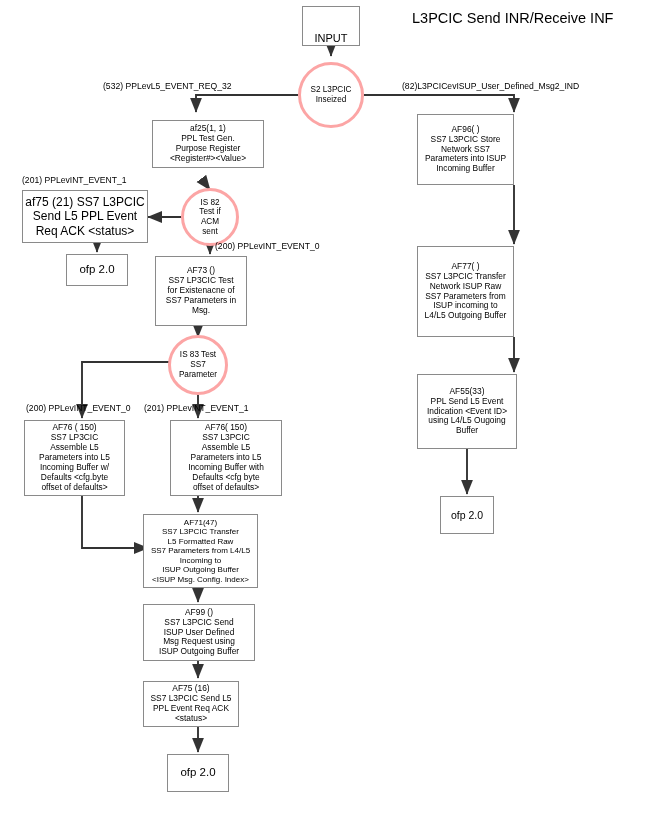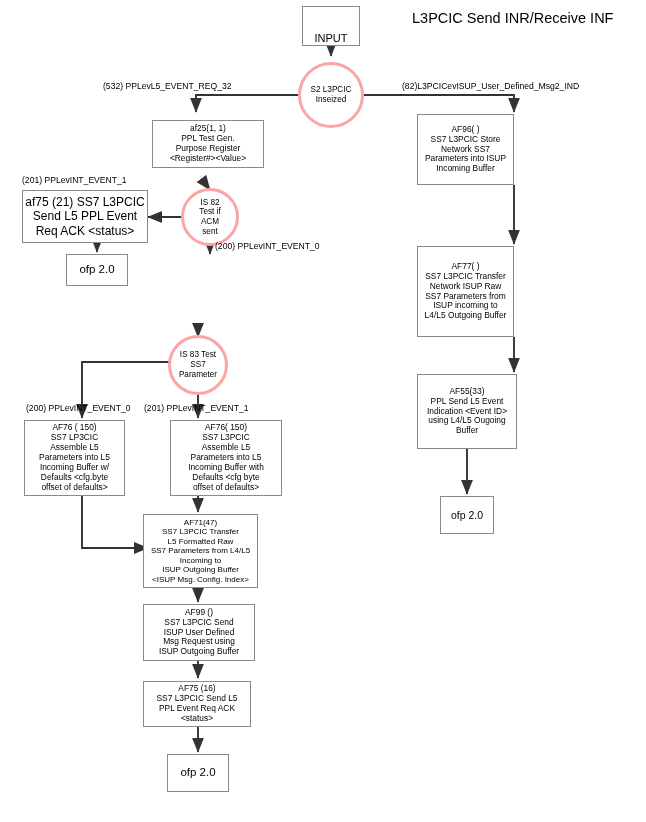--- a/index.html
+++ b/index.html
@@ -140,20 +140,27 @@
   <div class="node box" style="left:22px; top:190px; width:126px; height:53px; font-size:12px;">
     <span class="txt">af75 (21) SS7 L3PCIC
 Send L5 PPL Event
 Req ACK &lt;status&gt;</span>
   </div>
 
   <div class="node box" style="left:66px; top:254px; width:62px; height:32px; font-size:11.5px;">
     <span class="txt">ofp 2.0</span>
   </div>
 
+  <div class="node box" style="left:155px; top:256px; width:92px; height:70px; font-size:8.4px;">
+    <span class="txt">AF73 ()
+SS7 LP3CIC Test
+for Existenacne of
+SS7 Parameters in
+Msg.</span>
+  </div>
 
   <div class="node circle" style="left:168px; top:335px; width:60px; height:60px; font-size:8.2px;">
     <span class="txt">IS 83 Test
 SS7
 Parameter</span>
   </div>
 
   <div class="node box" style="left:24px; top:420px; width:101px; height:76px; font-size:8.4px;text-align:center;">
     <span class="txt">AF76 ( 150)
 SS7 LP3CIC
@@ -185,21 +192,21 @@
   </div>
 
   <div class="node box" style="left:143px; top:604px; width:112px; height:57px; font-size:8.4px;">
     <span class="txt">AF99 ()
 SS7 L3PCIC Send
 ISUP User Defined
 Msg Request using
 ISUP Outgoing Buffer</span>
   </div>
 
-  <div class="node box" style="left:143px; top:681px; width:108px; height:46px; font-size:8.4px;">
+  <div class="node box" style="left:143px; top:681px; width:96px; height:46px; font-size:8.4px;">
     <span class="txt">AF75 (16)
 SS7 L3PCIC Send L5
 PPL Event Req ACK
 &lt;status&gt;</span>
   </div>
 
   <div class="node box" style="left:167px; top:754px; width:62px; height:38px; font-size:11.5px;">
     <span class="txt">ofp 2.0</span>
   </div>
 

